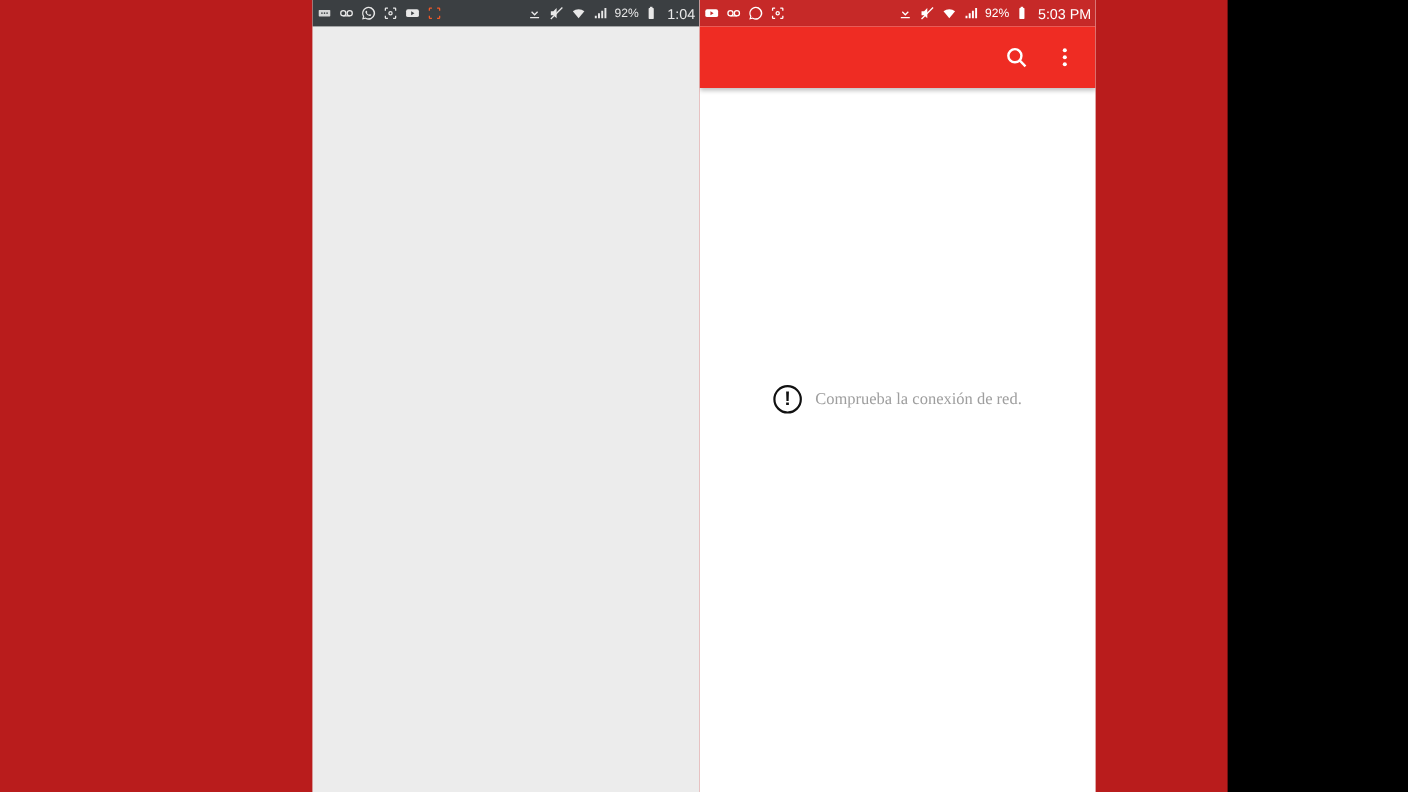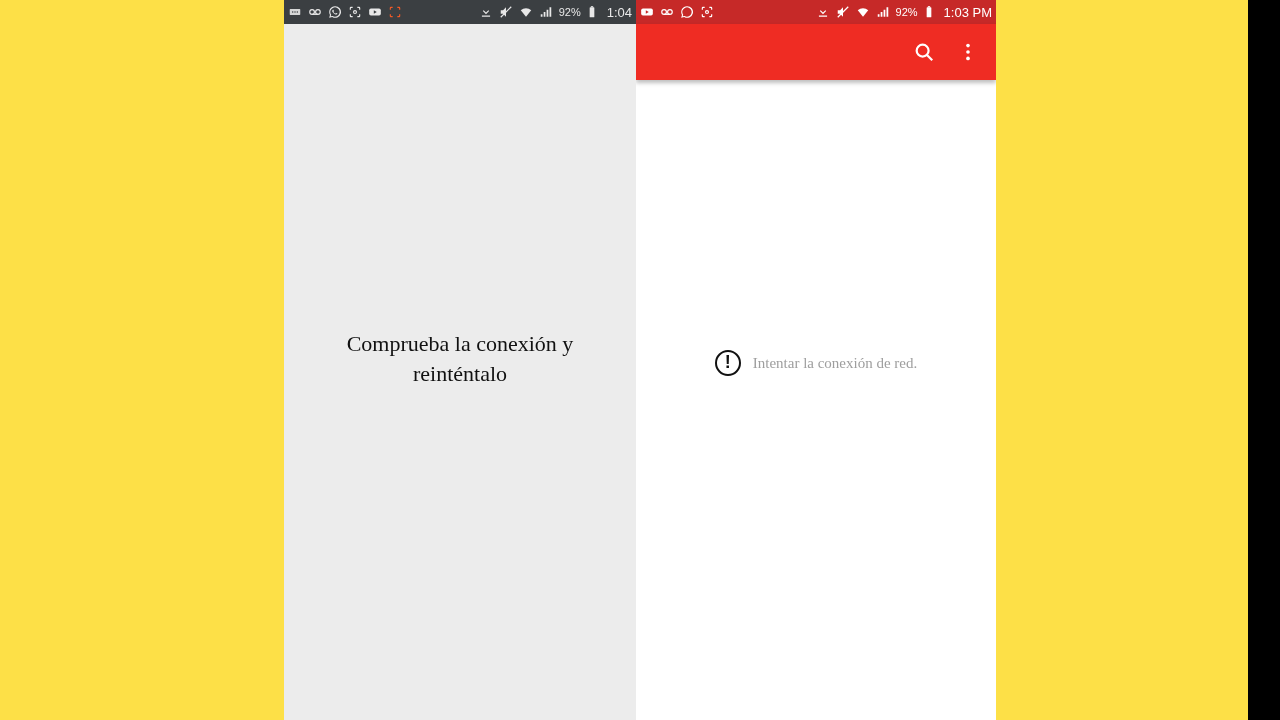--- a/index.html
+++ b/index.html
@@ -1,16 +1,16 @@
 <!DOCTYPE html>
 <html><head>
 <meta charset="utf-8">
 <style>
   html,body{margin:0;padding:0;width:1280px;height:720px;background:#000;font-family:sans-serif;overflow:hidden}
-  .stage{position:relative;width:1248px;height:720px;background:#fde047}
+  .stage{position:relative;width:1116px;height:720px;background:#b91c1c}
   .phone{position:absolute;top:0;height:720px;overflow:hidden}
   .phone.left{left:284px;width:352px;background:#ECECEC}
   .phone.right{left:636px;width:360px;background:#FFFFFF}
 
   
   .statusbar{height:24px;display:flex;align-items:center;justify-content:space-between;padding:0 4px;box-sizing:border-box}
   .statusbar.left-sb{background:#3B3F42;color:#E8E8E8}
   .statusbar.right-sb{background:#C62928;color:#FFFFFF}
   .sb-side{display:flex;align-items:center;gap:6px}
   .sb-side .ic{width:14px;height:14px;display:inline-flex;align-items:center;justify-content:center}
@@ -110,21 +110,20 @@
             <svg viewBox="0 0 24 24" fill="currentColor">
               <rect x="8" y="4" width="8" height="17" rx="1"></rect>
               <rect x="10" y="2" width="4" height="2"></rect>
             </svg>
           </span>
         <span class="sb-time">1:04</span>
       </div>
     </div>
 
     <div class="left-body">
-      <div class="ps-msg">Comprueba la conexión y reinténtalo</div>
     </div>
   </div>
 
   <div class="phone right">
 
     <div class="statusbar right-sb">
       <div class="sb-side">
         <span class="ic">
             <svg viewBox="0 0 24 24" fill="currentColor">
               <rect x="2" y="6" width="20" height="12" rx="3"></rect>
@@ -172,21 +171,21 @@
               <path d="M3 20h3v-4H3zM8 20h3v-8H8zM13 20h3V8h-3zM18 20h3V4h-3z"></path>
             </svg>
           </span>
         <span class="batt-pct">92%</span>
         <span class="ic">
             <svg viewBox="0 0 24 24" fill="currentColor">
               <rect x="8" y="4" width="8" height="17" rx="1"></rect>
               <rect x="10" y="2" width="4" height="2"></rect>
             </svg>
           </span>
-        <span class="sb-time">1:03 PM</span>
+        <span class="sb-time">5:03 PM</span>
       </div>
     </div>
 
     <div class="actionbar">
       <div class="ab-ic">
         <svg viewBox="0 0 24 24" fill="none" stroke="currentColor" stroke-width="2.4">
             <circle cx="10.5" cy="10.5" r="6.5"></circle>
             <line x1="21" y1="21" x2="15.2" y2="15.2"></line>
           </svg>
       </div>
@@ -197,18 +196,18 @@
             <circle cx="12" cy="19" r="2"></circle>
           </svg>
       </div>
     </div>
 
     <div class="right-body">
       <div class="yt-row">
         <div class="yt-warn">
             <span>!</span>
           </div>
-        <div class="yt-msg">Intentar la conexión de red.</div>
+        <div class="yt-msg">Comprueba la conexión de red.</div>
       </div>
     </div>
   </div>
 
 </div>
 
 </body></html>

